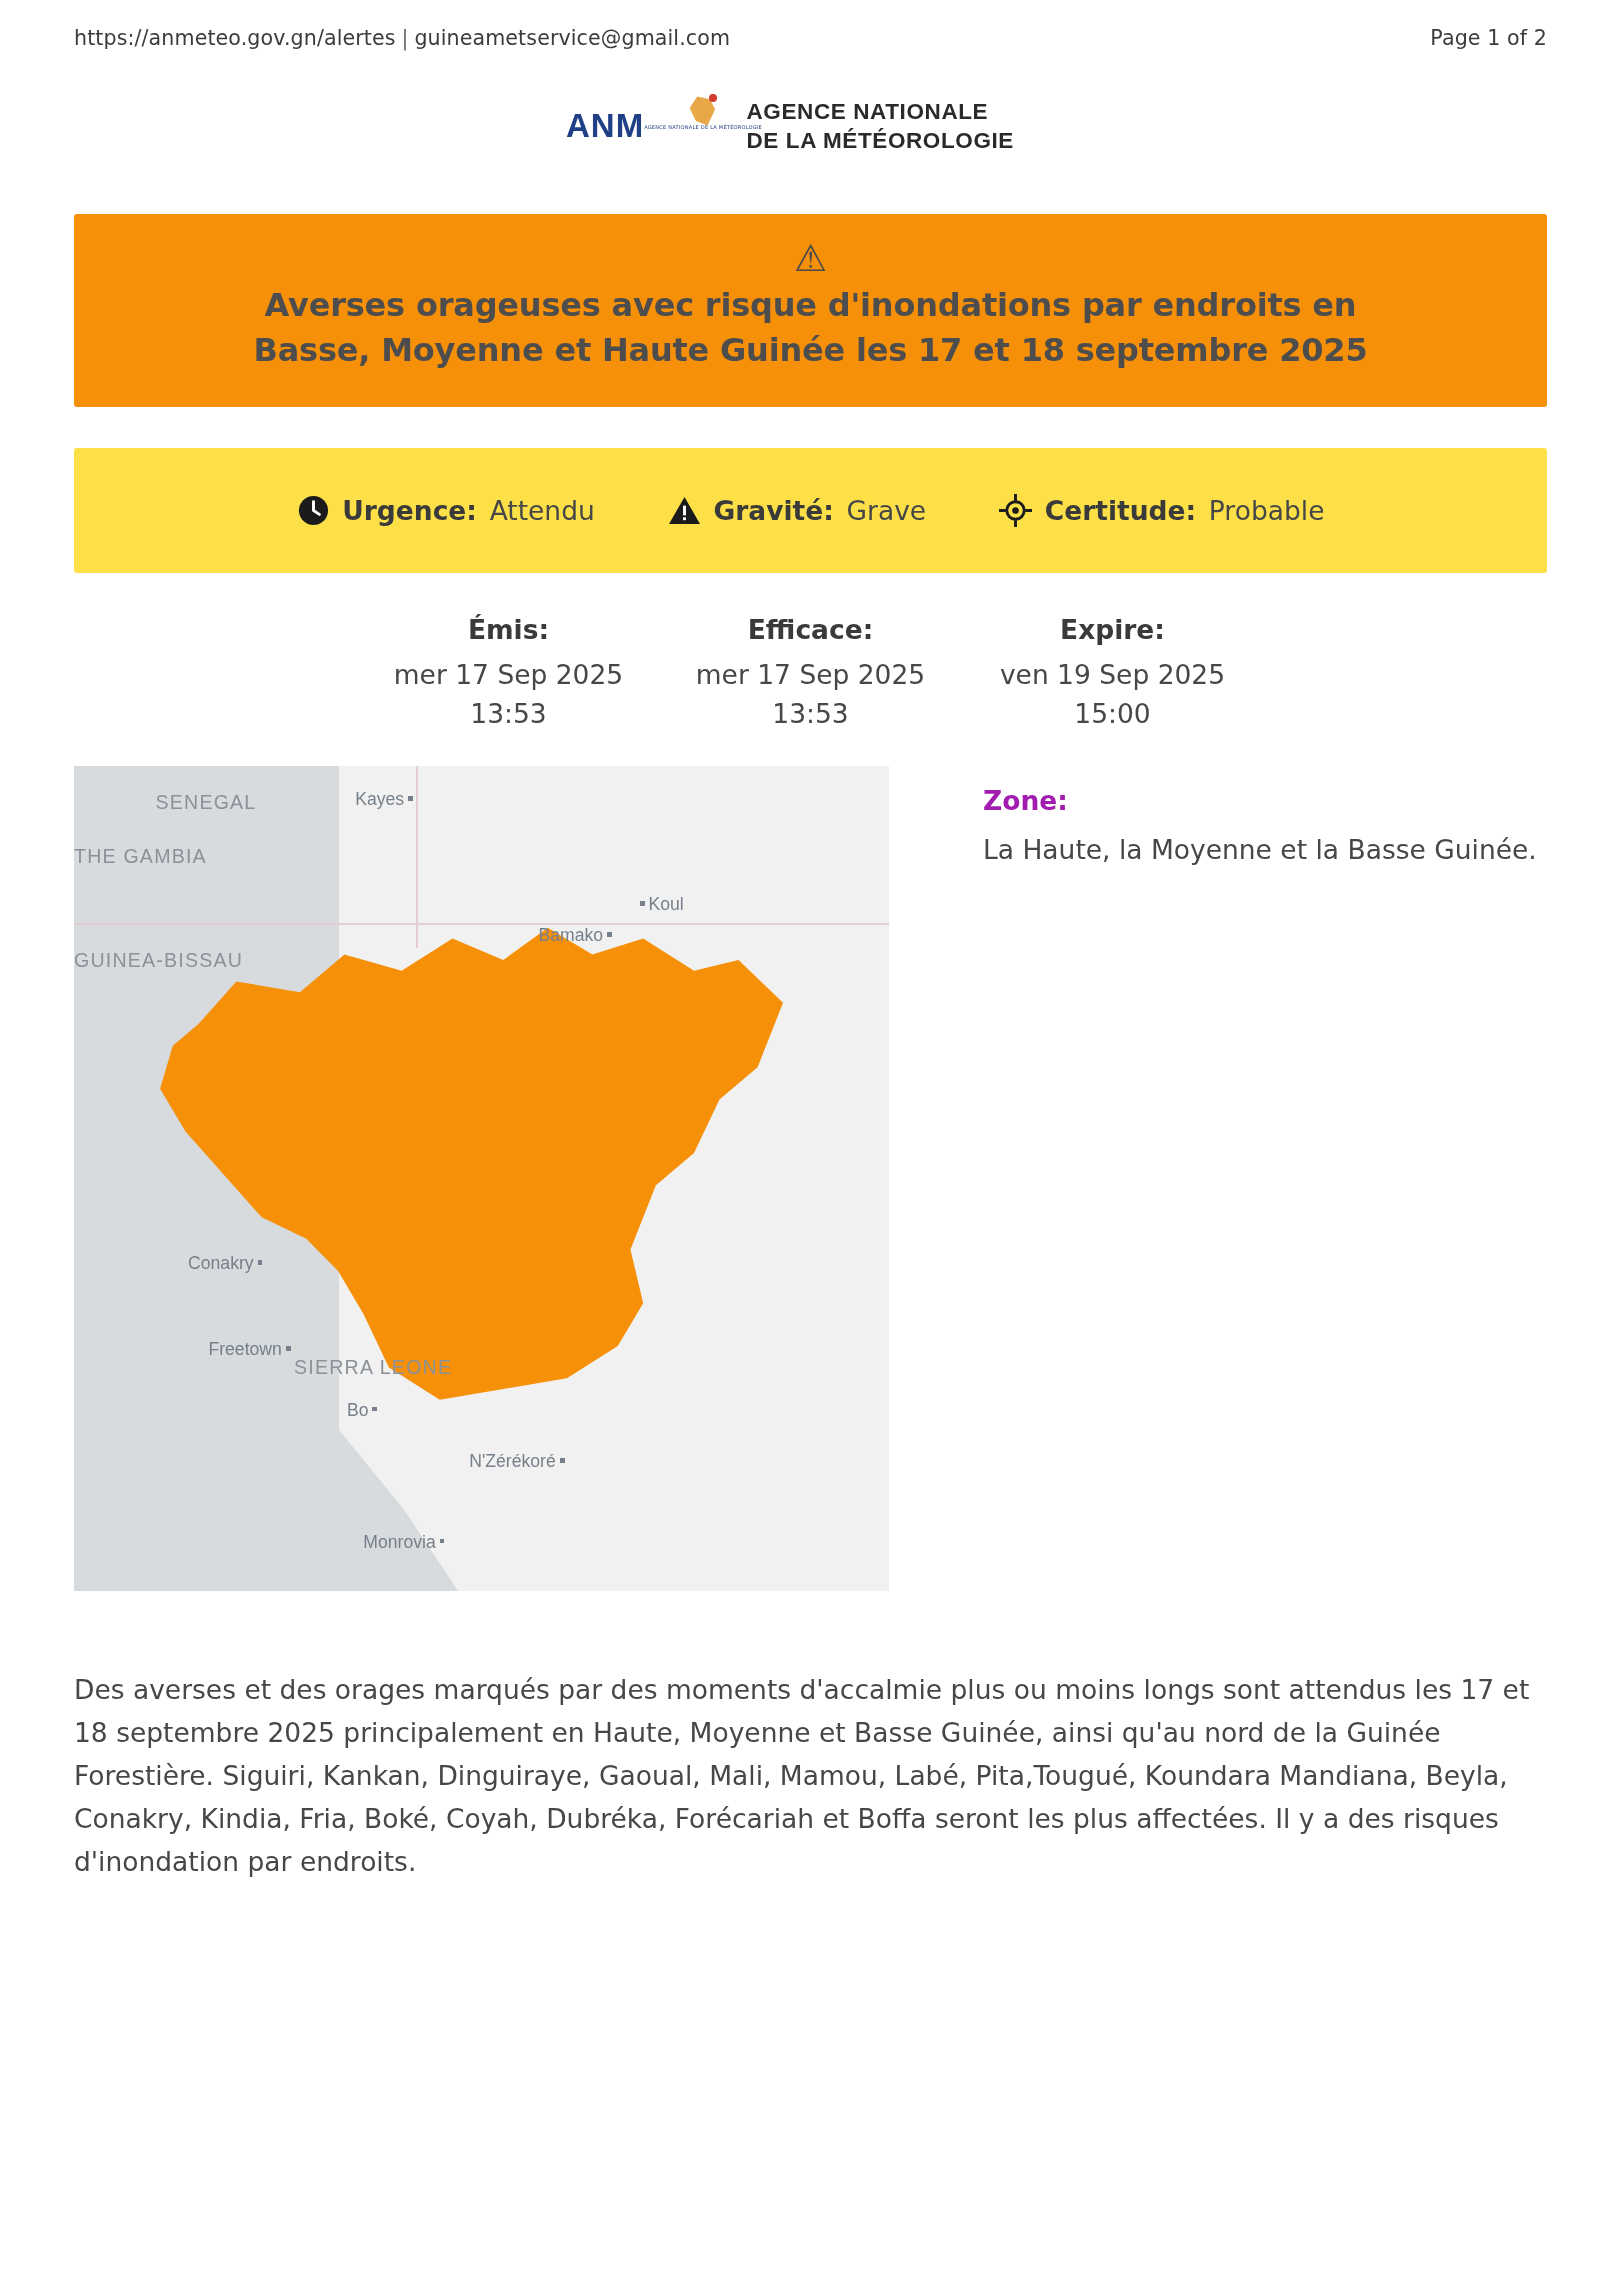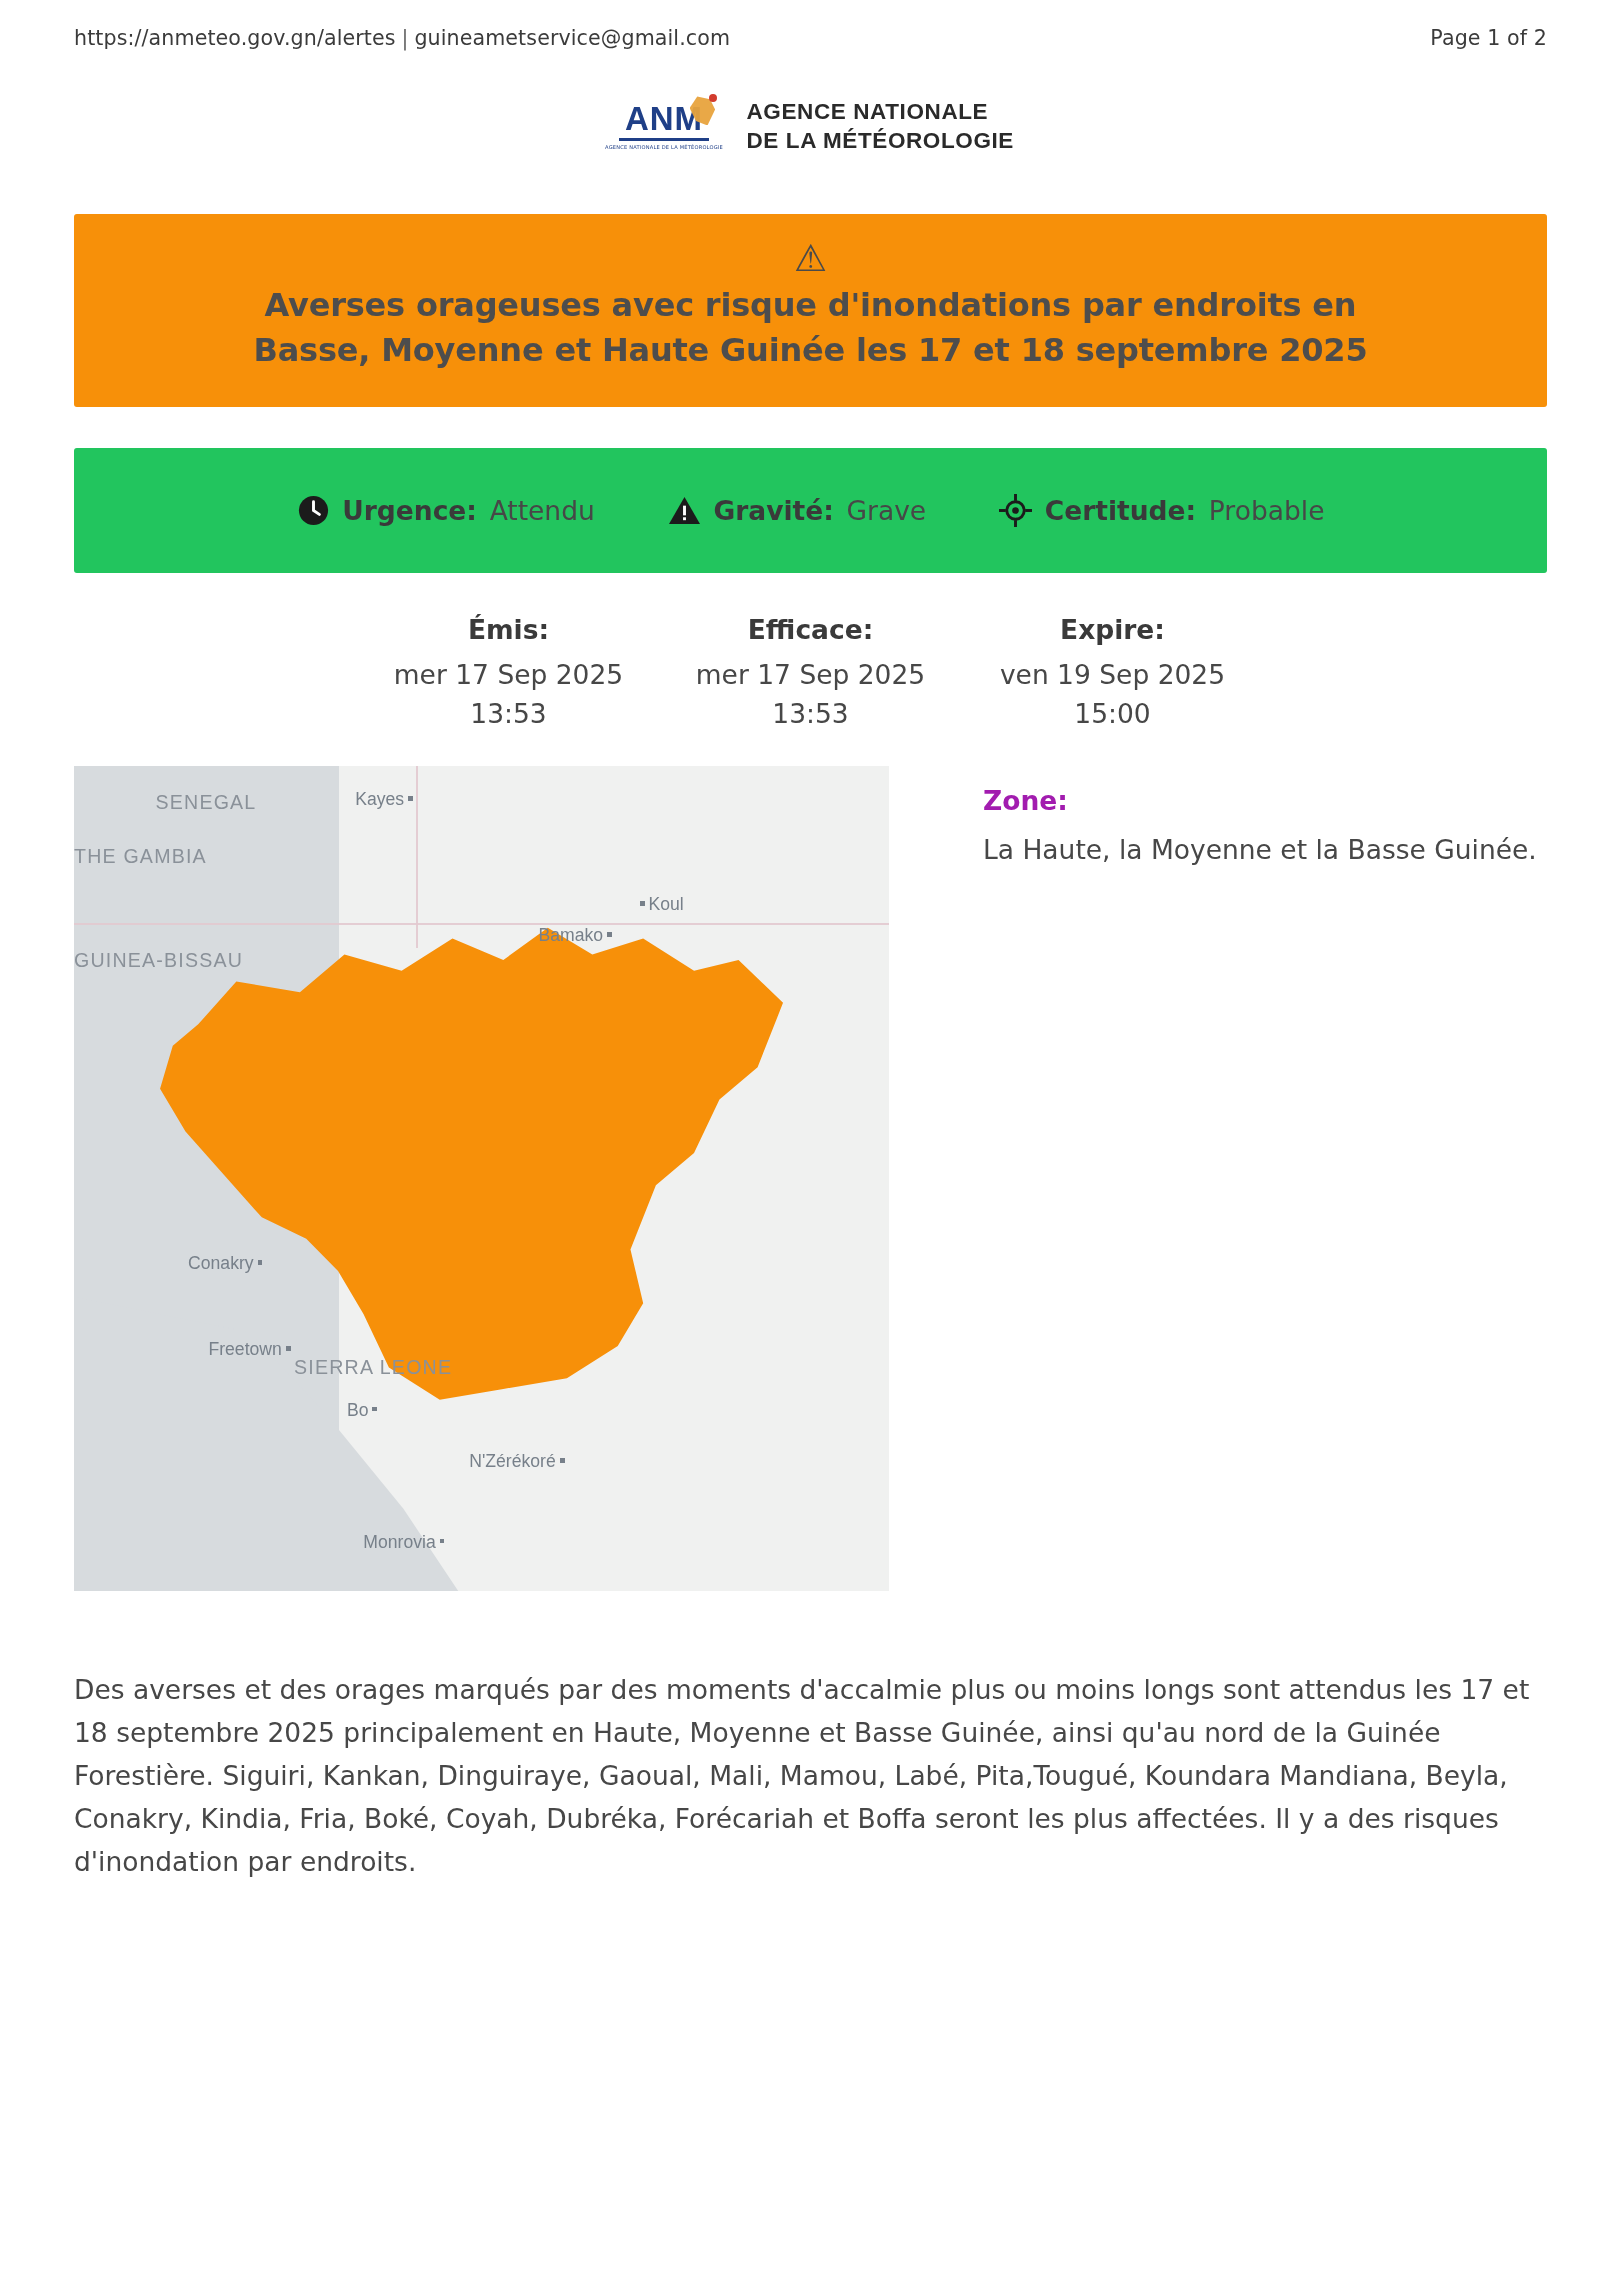--- a/index.html
+++ b/index.html
@@ -55,21 +55,20 @@
     display: flex;
     align-items: center;
     gap: 25.5px;
     padding: 5.9px 13.7px;
   }
   .logo-mark {
     width: 114px;
     height: 63px;
     position: relative;
     display: flex;
-    flex-direction: column;
     align-items: center;
     justify-content: center;
   }
   .logo-anm {
     font-family: "Liberation Sans", sans-serif;
     font-weight: bold;
     font-size: 33px;
     color: #1f3f87;
     letter-spacing: 1px;
     line-height: 1;
@@ -138,21 +137,21 @@
     line-height: 1.42;
     color: #4d4d4d;
     letter-spacing: -0.2px;
     max-width: 1157px;
     margin: 0 auto;
   }
 
   
   .meta-strip {
     margin-top: 41px;
-    background: #22c55e;
+    background: #fde047;
     border-radius: 2.9px;
     height: 125px;
     display: flex;
     align-items: center;
     justify-content: center;
     gap: 73px;
     font-size: 26.5px;
   }
   .meta-item {
     display: flex;

